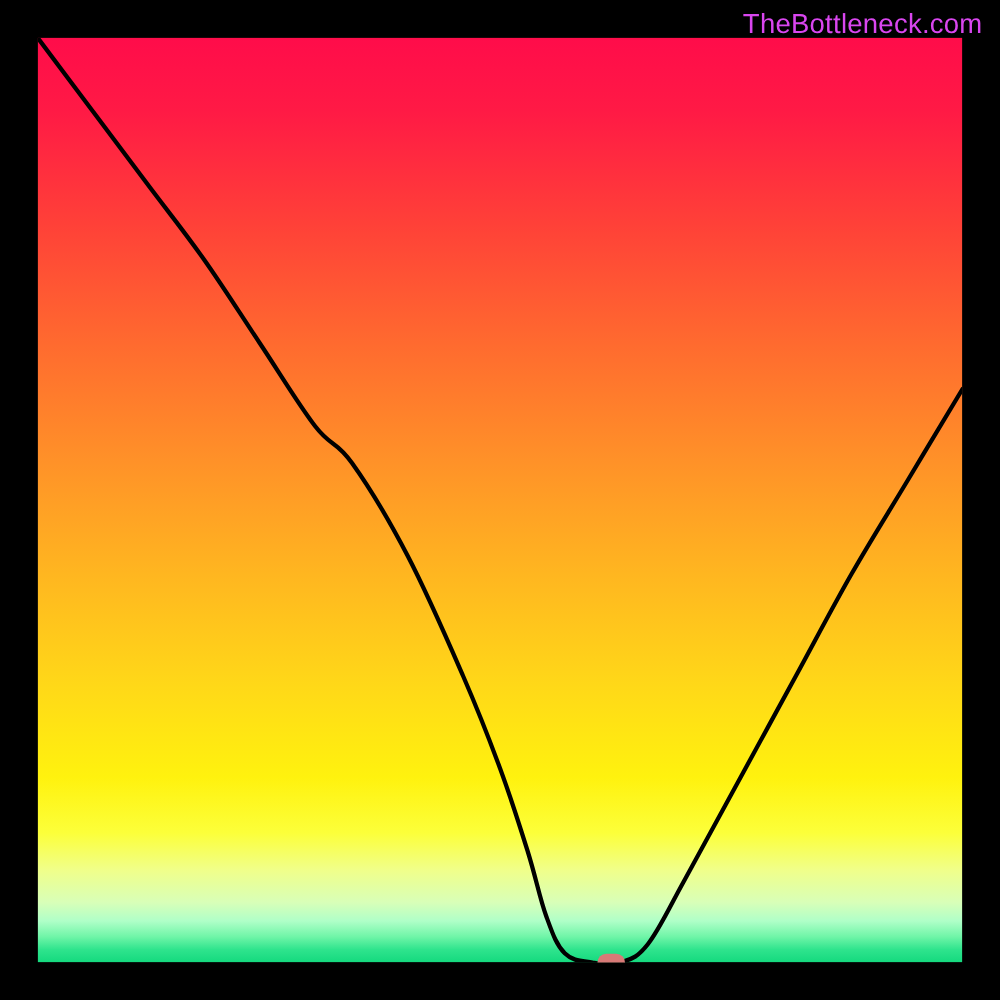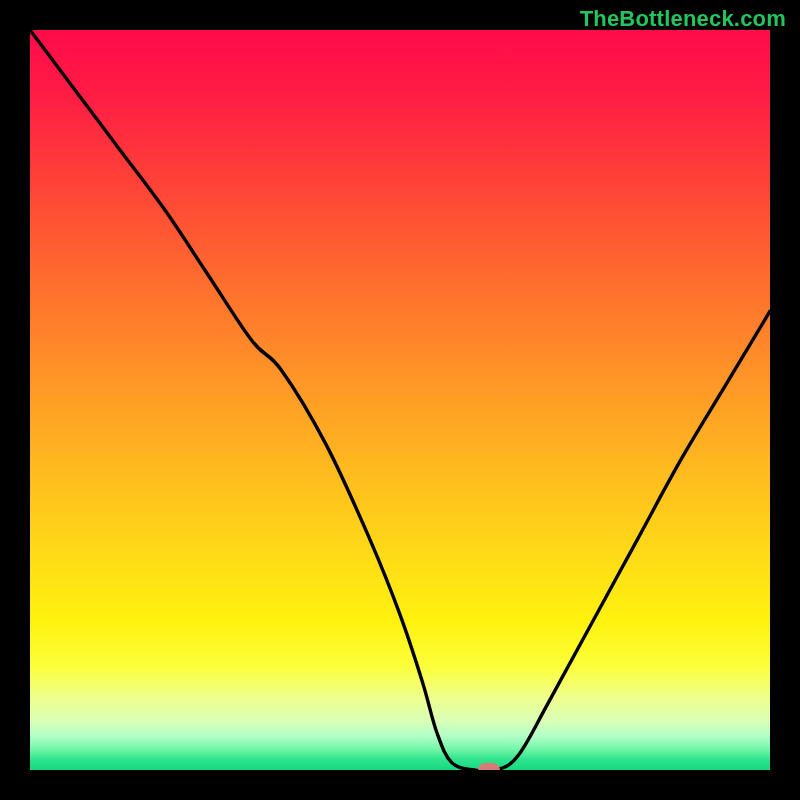--- a/index.html
+++ b/index.html
@@ -45,23 +45,23 @@
     width: 22px;
     height: 14px;
     background: #d87a77;
     border-radius: 7px;
     transform: translate(-50%, -50%);
   }
   .watermark {
     position: absolute;
     top: 6px;
     right: 14px;
-    color: #22c55e;
+    color: #d946ef;
     font-size: 22px;
-    font-weight: 700;
+    font-weight: 400;
     letter-spacing: 0.2px;
     user-select: none;
   }
 </style>
 </head>
 <body>
 
 <div class="frame">
 
   <div class="watermark">TheBottleneck.com</div>

